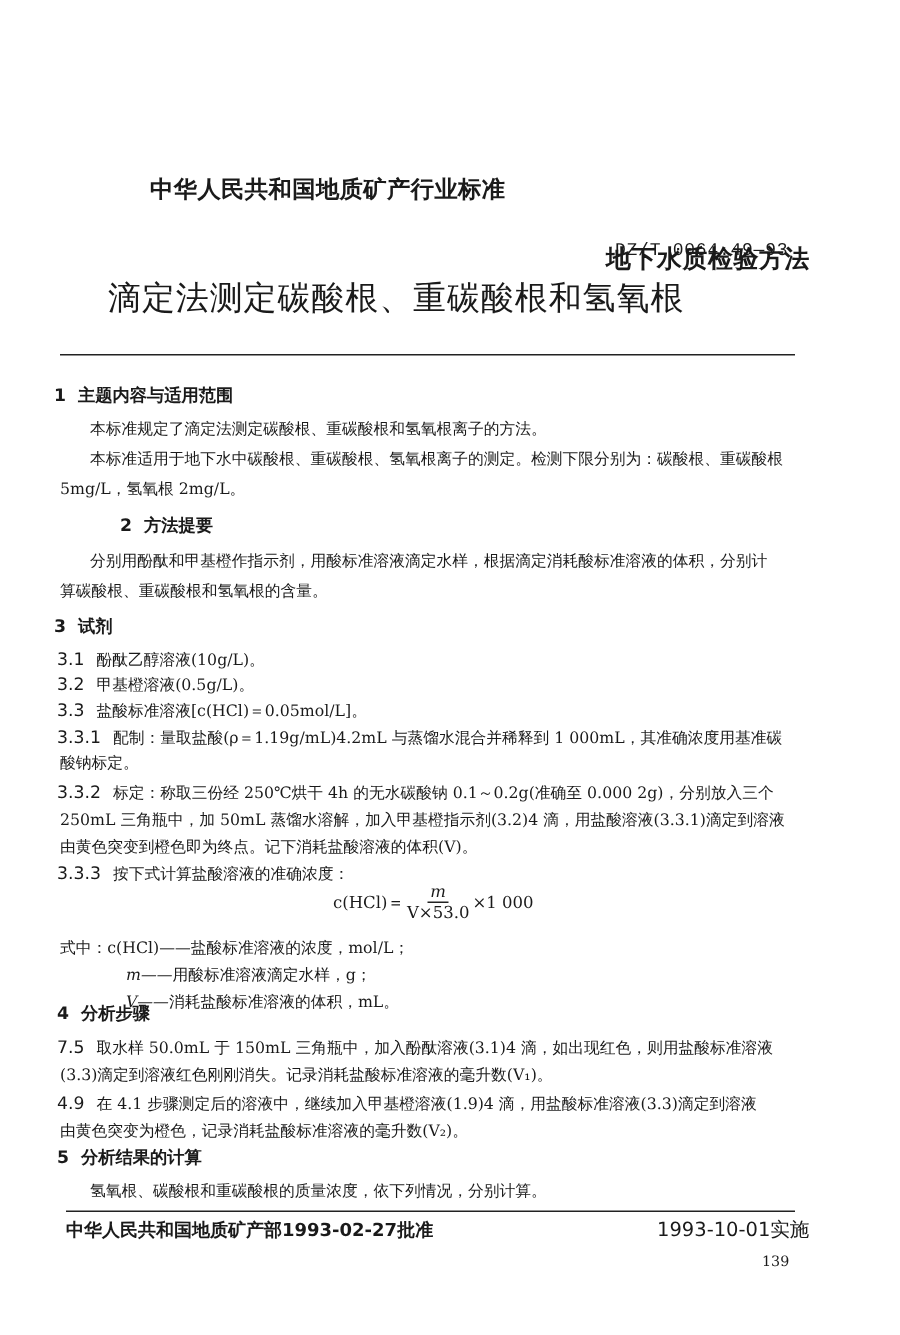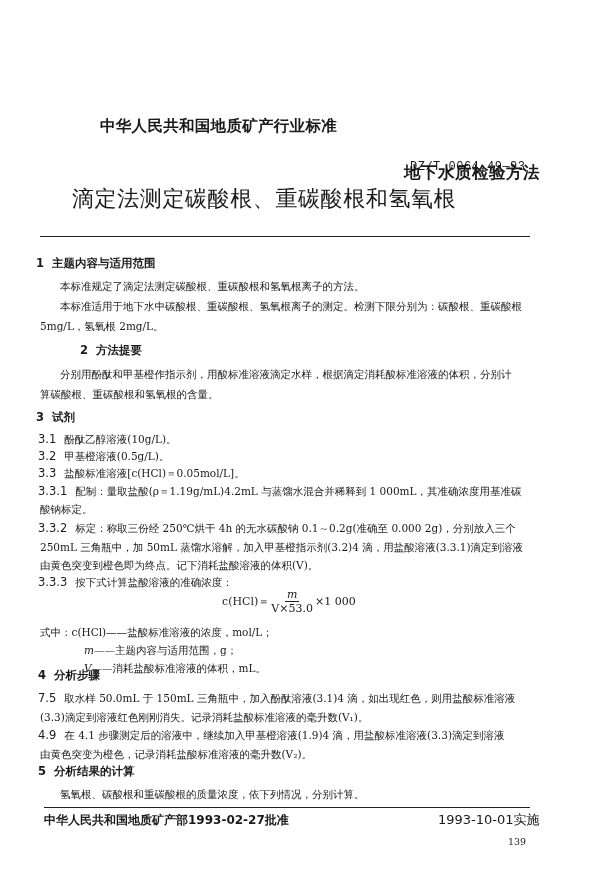--- a/index.html
+++ b/index.html
@@ -82,21 +82,21 @@
     <span class="top">m</span>
     <span class="bot">V×53.0</span>
   </span>
   <span>×1 000</span>
 </div>
 
 <div class="abs where" style="left:40px;top:622px;">
   <span>式中：c(HCl)——</span><span>盐酸标准溶液的浓度，mol/L；</span>
 </div>
 <div class="abs where" style="left:84px;top:640px;">
-  <span style="font-style:italic">m——</span><span>主题内容与适用范围，g；</span>
+  <span style="font-style:italic">m——</span><span>用酸标准溶液滴定水样，g；</span>
 </div>
 <div class="abs where" style="left:84px;top:658px;">
   <span style="font-style:italic">V——</span><span>消耗盐酸标准溶液的体积，mL。</span>
 </div>
 
 <div class="abs h sans" style="left:38px;top:664px;top:668px;">
   <span class="num">4</span><span>分析步骤</span>
 </div>
 <div class="abs p" style="left:38px;top:688px;">
   <span class="num">7.5</span><span>取水样 50.0mL 于 150mL 三角瓶中，加入酚酞溶液(3.1)4 滴，如出现红色，则用盐酸标准溶液</span>

